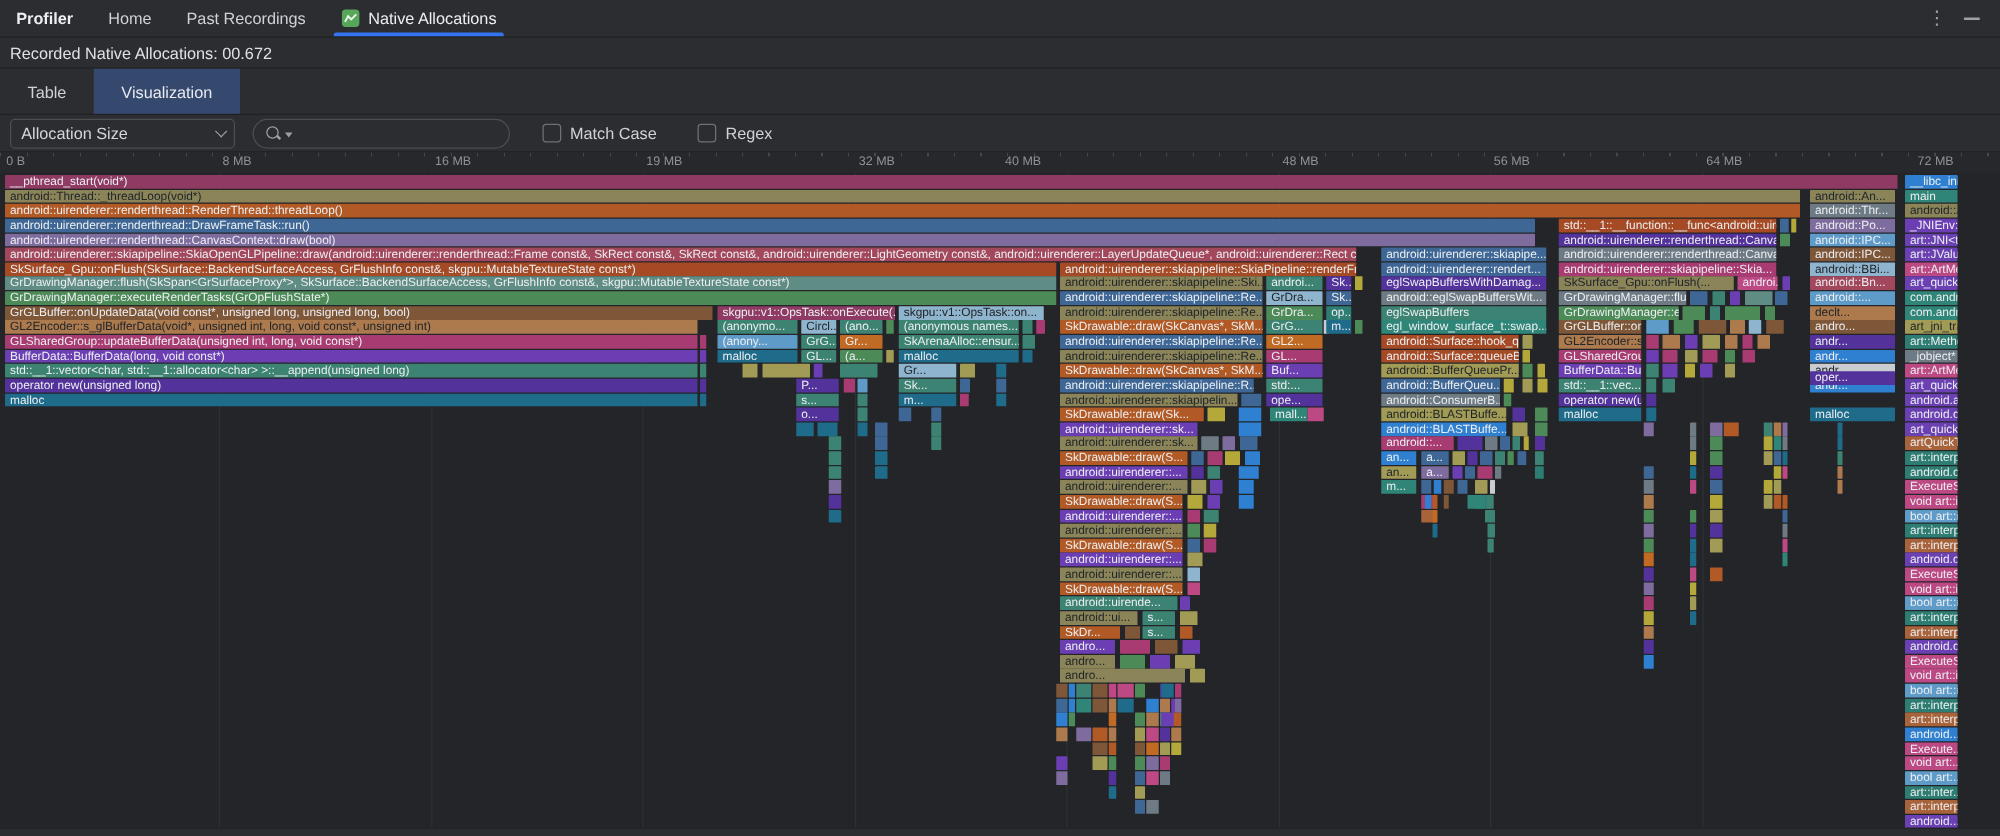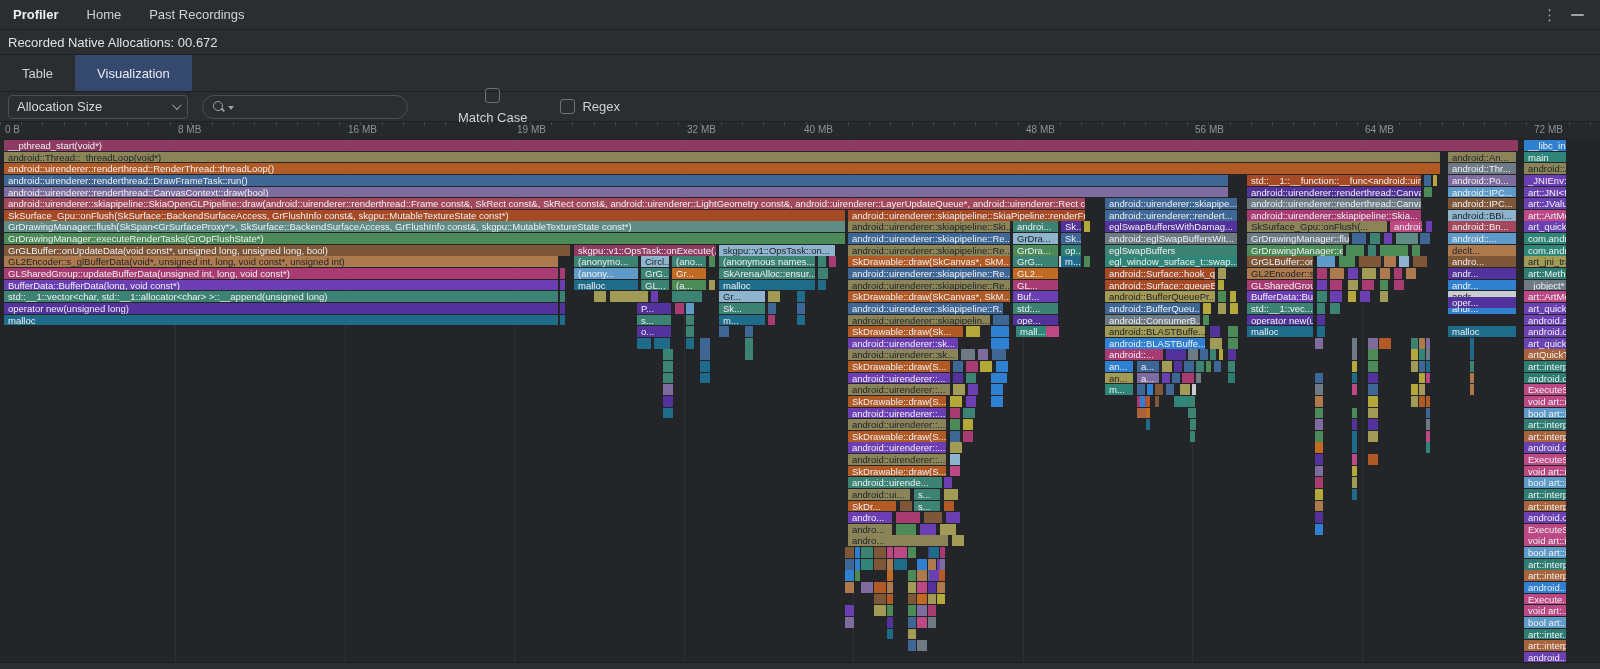--- a/index.html
+++ b/index.html
@@ -33,21 +33,21 @@
   .mag::before { content:""; position:absolute; left:1px; top:1px; width:8px; height:8px;
     border:1.5px solid #9DA0A6; border-radius:50%; }
   .mag::after { content:""; position:absolute; left:9px; top:9px; width:4px; height:1.5px;
     background:#9DA0A6; transform:rotate(45deg); }
   .mag-caret { width:0; height:0; border-left:3px solid transparent; border-right:3px solid transparent;
     border-top:4px solid #9DA0A6; margin-top:2px; }
   .search input { background:transparent; border:none; outline:none; color:#DFE1E5;
     font-size:12px; width:150px; font-family:"Liberation Sans",sans-serif; }
   .chk { display:flex; align-items:center; gap:7px; }
   .box { width:15px; height:15px; border:1.5px solid #6E7176; border-radius:3px; background:transparent; }
-  .mc { margin-left:50px;flex-direction:column; } .rx { margin-left:33px; }
+  .mc { margin-left:26px; } .rx { margin-left:33px; }
   .ruler { height:16px; background:#26282B; position:relative; overflow:hidden;padding-left:20px; }
   .ruler::before { content:""; position:absolute; left:0; top:0; right:0; height:3px;
     background:repeating-linear-gradient(90deg,#45484D 0 1px,transparent 1px 21.2px); }
   .tick { position:absolute; top:2px; font-size:10px; color:#8E9297; white-space:nowrap; }
   #flame { position:relative; height:524px; background:#232528; overflow:hidden; }
   .gline { position:absolute; top:0; bottom:0; width:1px; background:#2D3034; }
   .bar { position:absolute; height:10.9px; font-size:9.5px; line-height:11px; color:#EDEFF2;
     white-space:nowrap; overflow:hidden; padding-left:4px; border-radius:0.5px; }
   .bar.dk { color:#20252A; }
   .bstrip { height:7px; background:#2B2D30; border-top:1px solid #1F2023; }
@@ -56,20 +56,27 @@
 </head>
 <body>
 
 <div class="hdr">
   <div class="hdr-tab hdr-title">Profiler</div>
   <div class="hdr-tab">
     <span>Home</span>
   </div>
   <div class="hdr-tab">
     <span>Past Recordings</span>
+  </div>
+  <div class="hdr-tab active">
+    <svg class="picon" viewBox="0 0 15 15">
+      <rect x="0.5" y="0.5" width="14" height="14" rx="3" fill="#57A65A"></rect>
+      <polyline points="3,10.5 5.5,6 8,8.5 12,4.5" fill="none" stroke="#EAF4EA" stroke-width="1.6"></polyline>
+    </svg>
+    <span>Native Allocations</span>
   </div>
   <div class="hdr-right">
     <span class="kebab">⋮</span>
     <span class="minimize"></span>
   </div>
 </div>
 
 <div class="statusbar">
   <span>Recorded Native Allocations: 00.672</span>
 </div>

